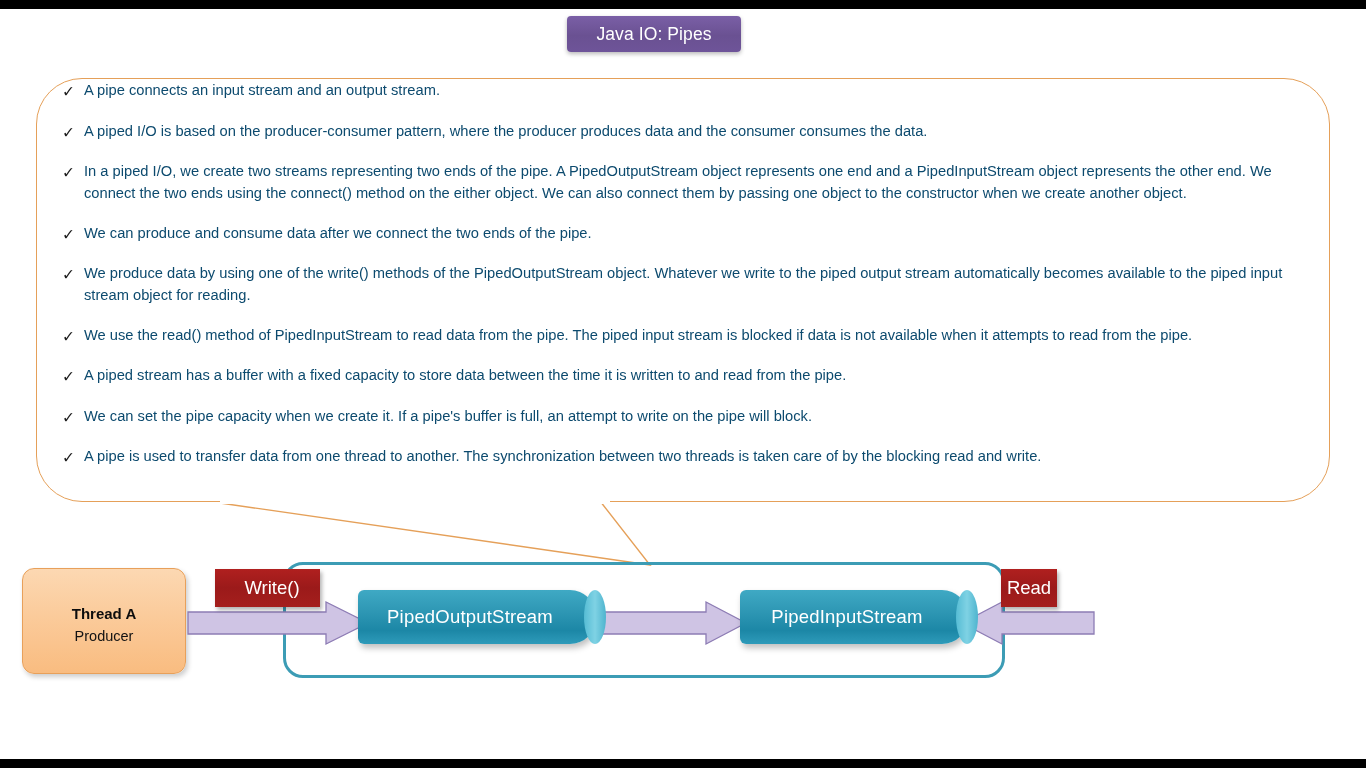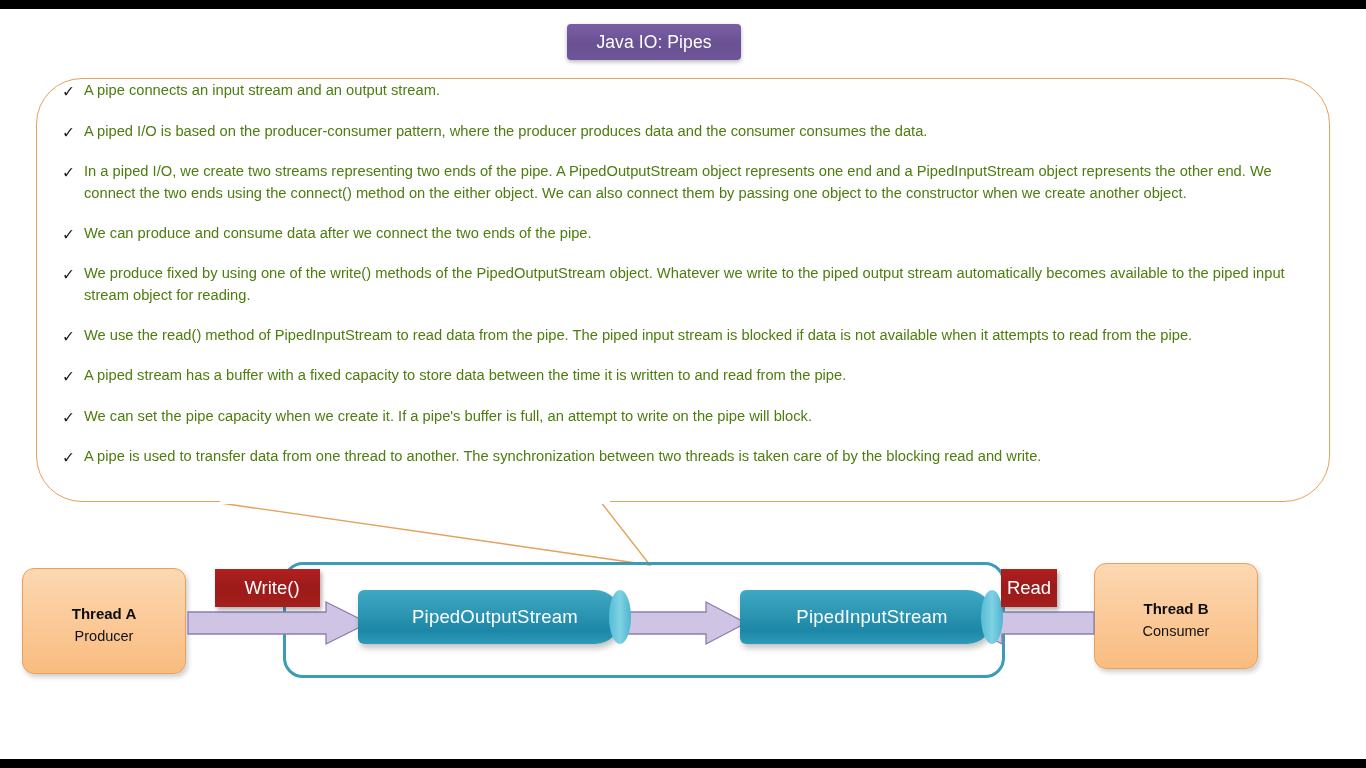--- a/index.html
+++ b/index.html
@@ -9,21 +9,21 @@
     position:relative;
   }
   .slide{position:absolute;inset:0;background:#fff;}
 
   .bar{position:absolute;left:0;width:1366px;background:#000000;}
   .bar-top{top:0;height:9px;}
   .bar-bottom{top:759px;height:9px;}
 
   
   .title-chip{
-    position:absolute;left:567px;top:24px;width:174px;height:36px;
+    position:absolute;left:567px;top:16px;width:174px;height:36px;
     background:linear-gradient(180deg,#7A5FA6 0%,#6A5192 55%,#6E5499 100%);
     border-radius:4px;
     box-shadow:0 2px 4px rgba(0,0,0,.28);
     color:#ffffff;font-size:17.5px;line-height:36px;text-align:center;
     letter-spacing:.1px;
   }
 
   
   .bubble{
     position:absolute;left:36px;top:78px;width:1294px;height:424px;
@@ -36,21 +36,21 @@
     position:absolute;left:62px;top:80px;width:1268px;
   }
   .bullet{
     display:flex;align-items:flex-start;margin-bottom:18.5px;
   }
   .bullet .tick{
     width:22px;min-width:22px;color:#1a1a1a;font-size:15.5px;line-height:21px;
     padding-top:1px;
   }
   .bullet .btxt{
-    color:#4d7c0f;font-size:14.7px;line-height:21.5px;
+    color:#0c4a6e;font-size:14.7px;line-height:21.5px;
     width:1232px;text-align:left;
   }
 
   
   .pipe-outline{
     position:absolute;left:283px;top:562px;width:722px;height:116px;
     border:3.4px solid #3C9CB5;border-radius:20px;box-sizing:border-box;
     background:transparent;
   }
 
@@ -65,21 +65,21 @@
   .thread-a{left:22px;top:568px;}
   .thread-b{left:1094px;top:563px;}
   .thread-title{font-size:15px;font-weight:bold;color:#0d0d0d;line-height:22px;margin-top:8px;}
   .thread-sub{font-size:14.5px;color:#121212;line-height:22px;}
 
   .cyl{
     position:absolute;height:54px;
     background:linear-gradient(180deg,#3FA9C4 0%,#2E97B4 40%,#1C87A6 75%,#2E9BBA 100%);
     border-radius:6px 26px 26px 6px;
     box-shadow:2px 4px 6px rgba(0,0,0,.25);
-    display:flex;align-items:center;justify-content:center;padding-left:25px;
+    display:flex;align-items:center;justify-content:center;
   }
   .cyl .cap{
     position:absolute;right:-10px;top:0;width:22px;height:54px;border-radius:50%;
     background:linear-gradient(90deg,#56BCD4 0%,#7FD2E4 50%,#4FB4CE 100%);
   }
   .cyl-label{
     position:relative;z-index:2;color:#ffffff;font-size:18.5px;letter-spacing:.2px;
     padding-right:14px;
   }
   .cyl-out{left:358px;top:590px;width:238px;}
@@ -128,21 +128,21 @@
     <div class="bullet">
       <span class="tick nosel">✓</span>
       <span class="btxt">In a piped I/O, we create two streams representing two ends of the pipe. A PipedOutputStream object represents one end and a PipedInputStream object represents the other end. We connect the two ends using the connect() method on the either object. We can also connect them by passing one object to the constructor when we create another object.</span>
     </div>
     <div class="bullet">
       <span class="tick nosel">✓</span>
       <span class="btxt">We can produce and consume data after we connect the two ends of the pipe.</span>
     </div>
     <div class="bullet">
       <span class="tick nosel">✓</span>
-      <span class="btxt">We produce fixed by using one of the write() methods of the PipedOutputStream object. Whatever we write to the piped output stream automatically becomes available to the piped input stream object for reading.</span>
+      <span class="btxt">We produce data by using one of the write() methods of the PipedOutputStream object. Whatever we write to the piped output stream automatically becomes available to the piped input stream object for reading.</span>
     </div>
     <div class="bullet">
       <span class="tick nosel">✓</span>
       <span class="btxt">We use the read() method of PipedInputStream to read data from the pipe. The piped input stream is blocked if data is not available when it attempts to read from the pipe.</span>
     </div>
     <div class="bullet">
       <span class="tick nosel">✓</span>
       <span class="btxt">A piped stream has a buffer with a fixed capacity to store data between the time it is written to and read from the pipe.</span>
     </div>
     <div class="bullet">
@@ -155,24 +155,20 @@
     </div>
   </div>
 
   <div class="pipe-outline"></div>
 
   <div class="thread-box thread-a">
     <div class="thread-title nosel">Thread A</div>
     <div class="thread-sub nosel">Producer</div>
   </div>
 
-  <div class="thread-box thread-b">
-    <div class="thread-title nosel">Thread B</div>
-    <div class="thread-sub nosel">Consumer</div>
-  </div>
 
   <svg class="arrow" style="left:186px;top:600px;" width="184" height="46" viewBox="0 0 184 46">
     <polygon points="2,12 140,12 140,2 182,23 140,44 140,34 2,34" fill="#CFC4E4" stroke="#8D7CB4" stroke-width="1.3"></polygon>
   </svg>
 
   <svg class="arrow" style="left:596px;top:600px;" width="152" height="46" viewBox="0 0 152 46">
     <polygon points="2,12 110,12 110,2 150,23 110,44 110,34 2,34" fill="#CFC4E4" stroke="#8D7CB4" stroke-width="1.3"></polygon>
   </svg>
 
   <svg class="arrow" style="left:960px;top:600px;" width="136" height="46" viewBox="0 0 136 46">

